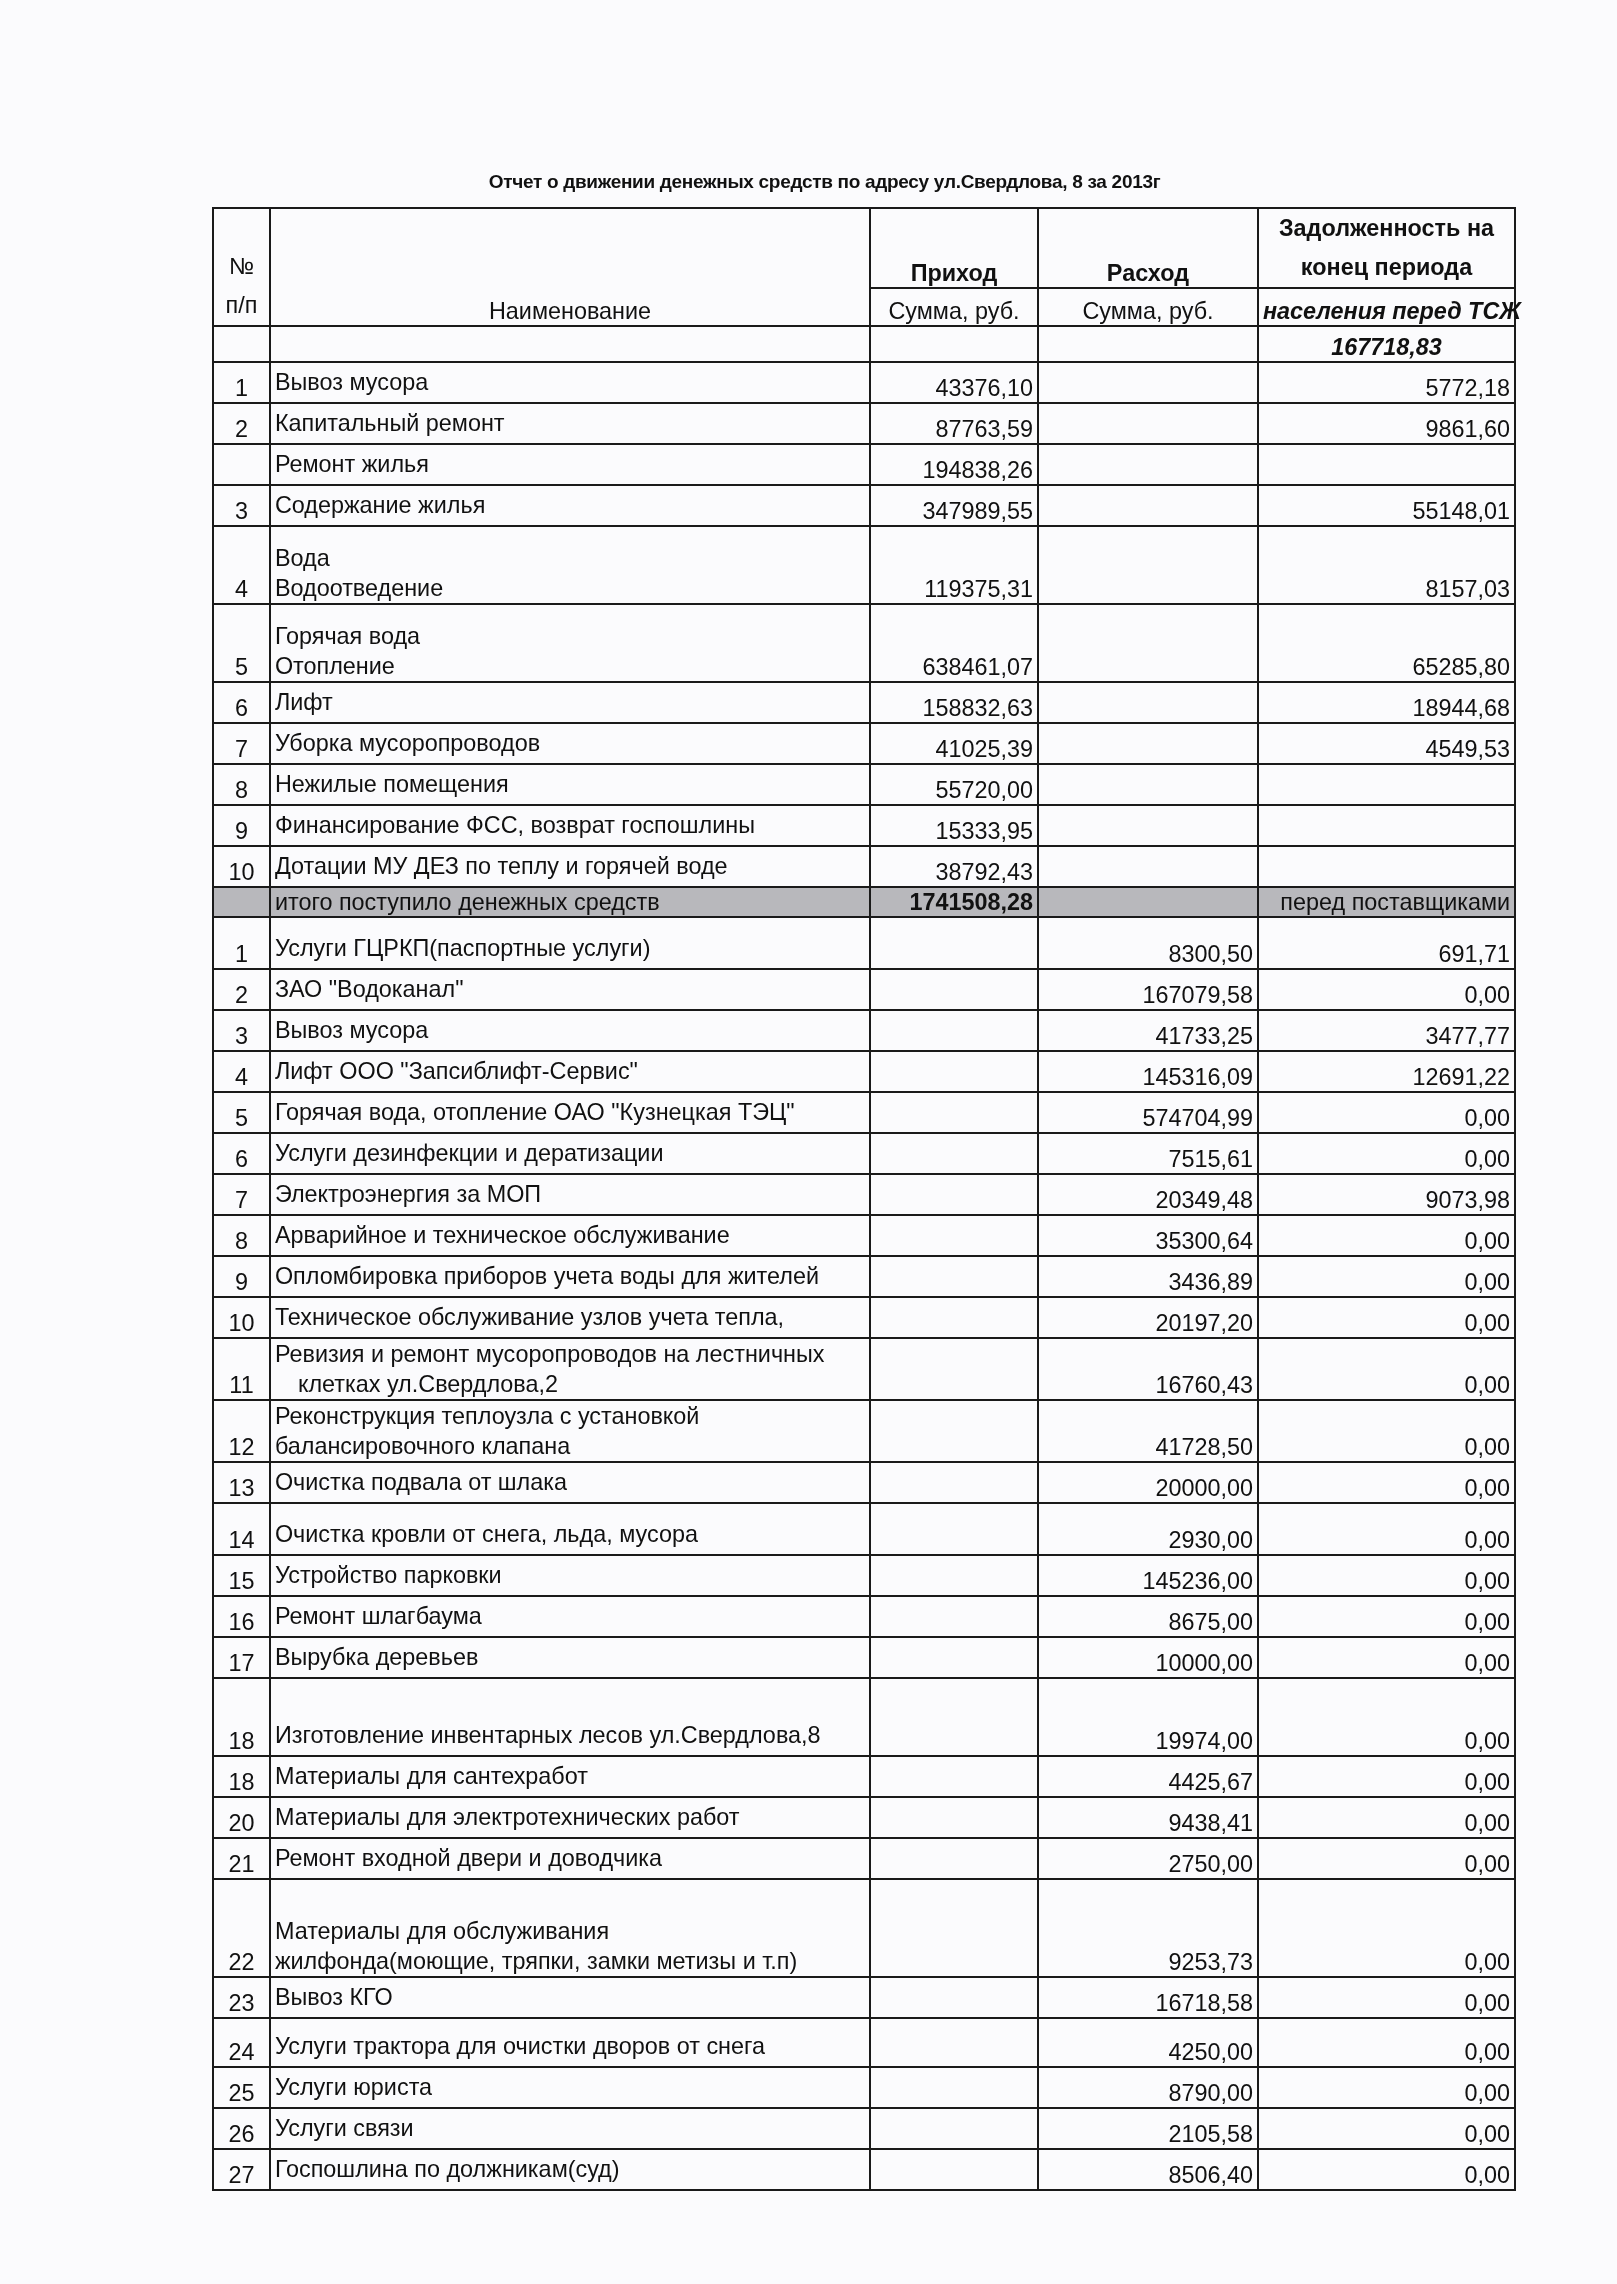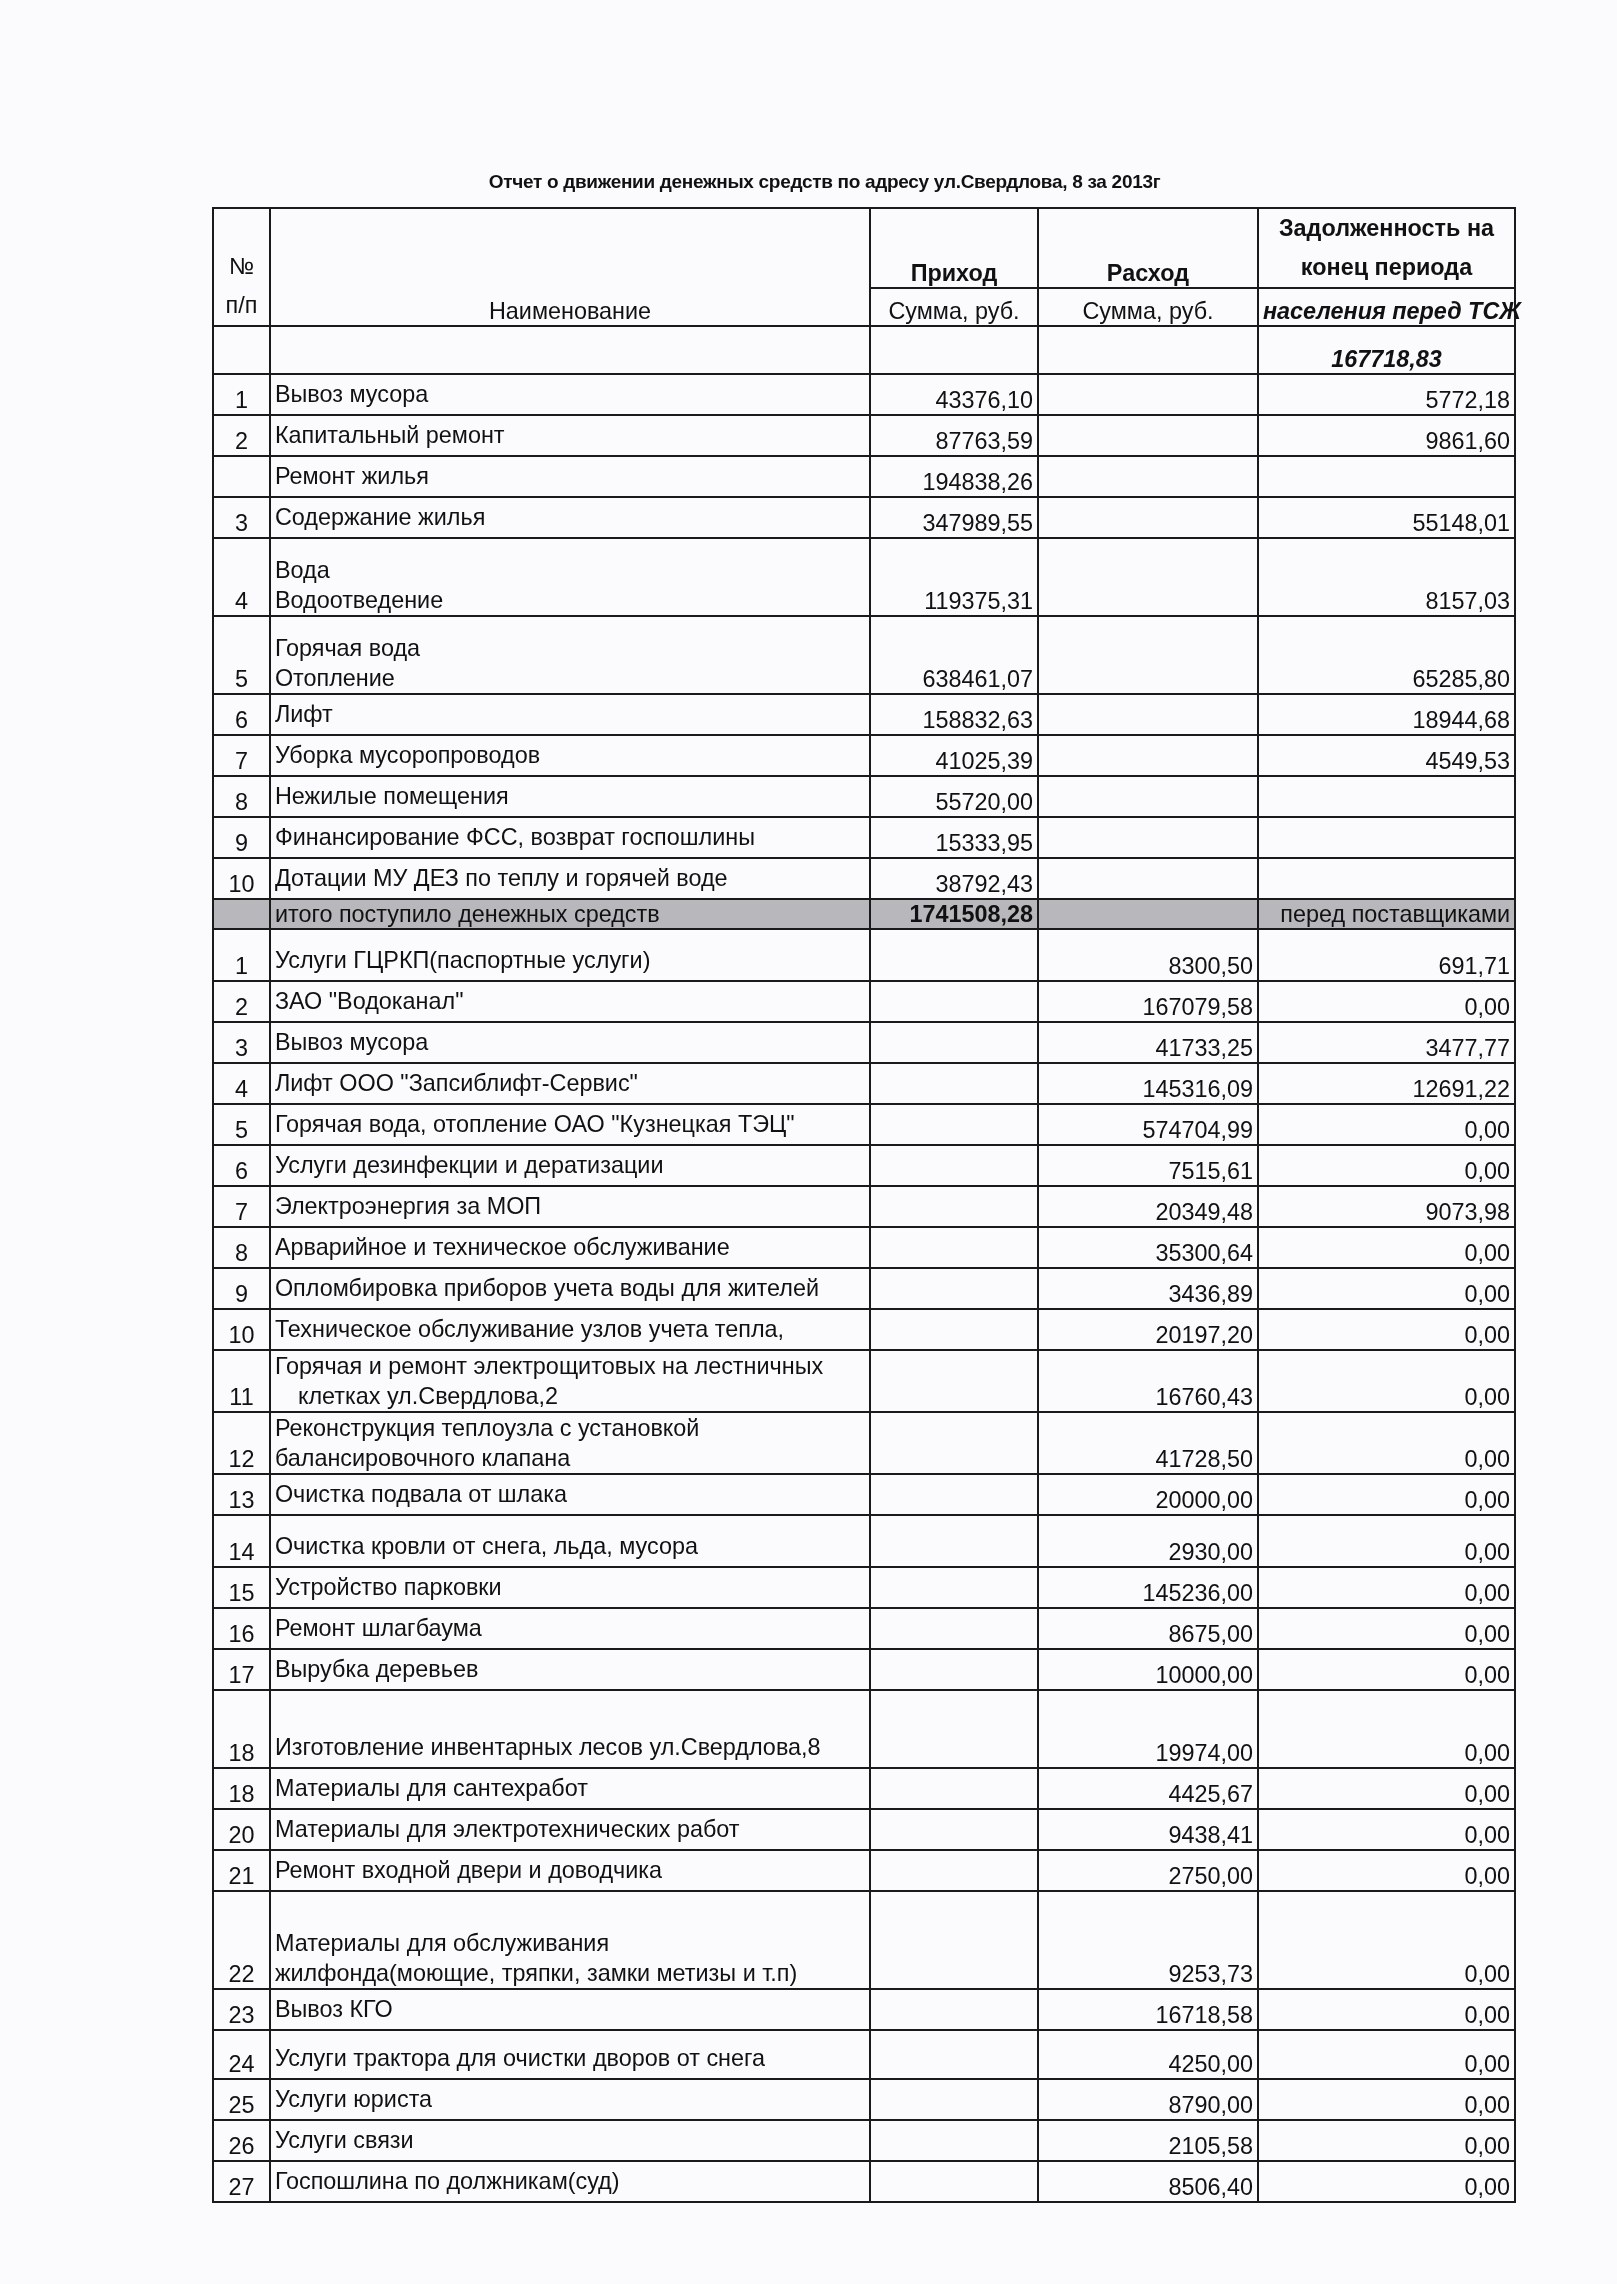--- a/index.html
+++ b/index.html
@@ -72,21 +72,21 @@
       <td class="plain" rowspan="2">Наименование</td>
       <td>Приход</td>
       <td>Расход</td>
       <td style="white-space:normal;line-height:39px">Задолженность на конец периода</td>
     </tr>
     <tr class="hdr" style="height:38px">
       <td class="plain">Сумма, руб.</td>
       <td class="plain">Сумма, руб.</td>
       <td class="italic">населения перед ТСЖ</td>
     </tr>
-    <tr class="hdr" style="height:48px">
+    <tr class="hdr" style="height:36px">
       <td></td>
       <td></td>
       <td></td>
       <td></td>
       <td class="italic">167718,83</td>
     </tr>
   <tr style="height: 38px;">
         <td class="num">1</td>
         <td>
           <div class="name-lines">
@@ -323,21 +323,21 @@
           </div>
         </td>
         <td class="money"></td>
         <td class="money">20197,20</td>
         <td class="money">0,00</td>
       </tr>
       <tr style="height: 60px;">
         <td class="num">11</td>
         <td>
           <div class="name-lines">
-            <div style="line-height: 30px;">Горячая и ремонт электрощитовых на лестничных</div>
+            <div style="line-height: 30px;">Ревизия и ремонт мусоропроводов на лестничных</div>
             <div style="line-height: 30px; margin-left: 23px;">клетках ул.Свердлова,2</div>
           </div>
         </td>
         <td class="money"></td>
         <td class="money">16760,43</td>
         <td class="money">0,00</td>
       </tr>
       <tr style="height: 60px;">
         <td class="num">12</td>
         <td>

